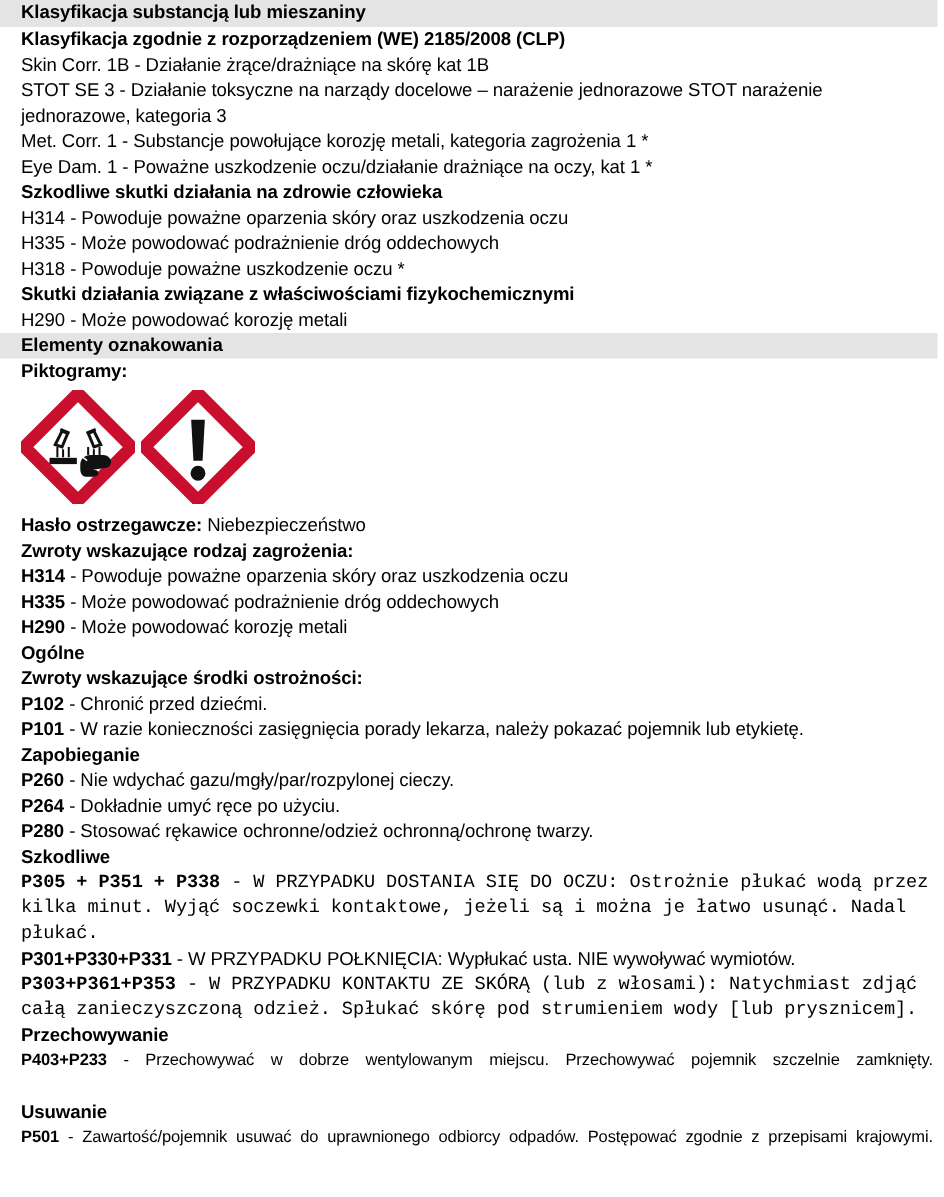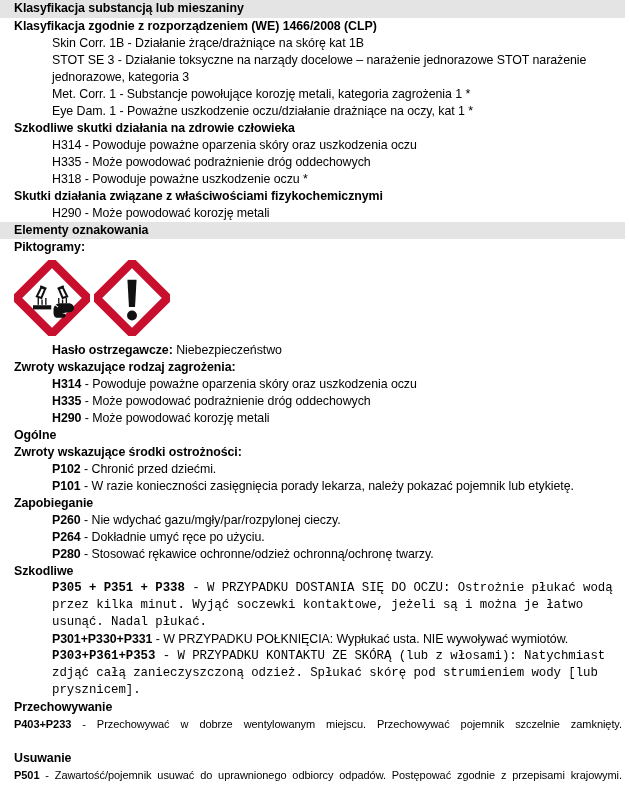--- a/index.html
+++ b/index.html
@@ -32,21 +32,20 @@
   .row {
     padding: 0 7px 0 14px;
     box-sizing: border-box;
     width: 629px;
   }
   .ln {
     font-size: 12.4px;
     line-height: 17px;
     white-space: nowrap;
     letter-spacing: -0.06px;
-    margin-left: 38px;
   }
   .ln.wrap { white-space: normal; font-family: Liberation Mono, monospace; }
   .b { font-weight: bold; }
   .hdr {
     font-weight: bold;
     font-size: 12.4px;
     line-height: 15.5px;
     letter-spacing: -0.06px;
   }
   .just {
@@ -76,21 +75,21 @@
 </head>
 <body>
 
 <div id="sheet">
 
   <div class="band">
     <div class="hdr">Klasyfikacja substancją lub mieszaniny</div>
   </div>
 
   <div class="row">
-    <div class="hdr" style="line-height:17px">Klasyfikacja  zgodnie z rozporządzeniem (WE) 1466/2008 (CLP)</div>
+    <div class="hdr" style="line-height:17px">Klasyfikacja  zgodnie z rozporządzeniem (WE) 2185/2008 (CLP)</div>
     <div class="ln">Skin Corr. 1B - Działanie żrące/drażniące na skórę kat 1B</div>
     <div class="ln">STOT SE 3 - Działanie toksyczne na narządy docelowe – narażenie jednorazowe STOT narażenie</div>
     <div class="ln">jednorazowe, kategoria 3</div>
     <div class="ln">Met. Corr. 1 - Substancje powołujące korozję metali, kategoria zagrożenia 1 *</div>
     <div class="ln">Eye Dam. 1 - Poważne uszkodzenie oczu/działanie drażniące na oczy, kat 1 *</div>
   </div>
 
   <div class="row">
     <div class="hdr" style="line-height:17px">Szkodliwe skutki działania na zdrowie człowieka</div>
     <div class="ln">H314 - Powoduje poważne oparzenia skóry oraz uszkodzenia oczu</div>

